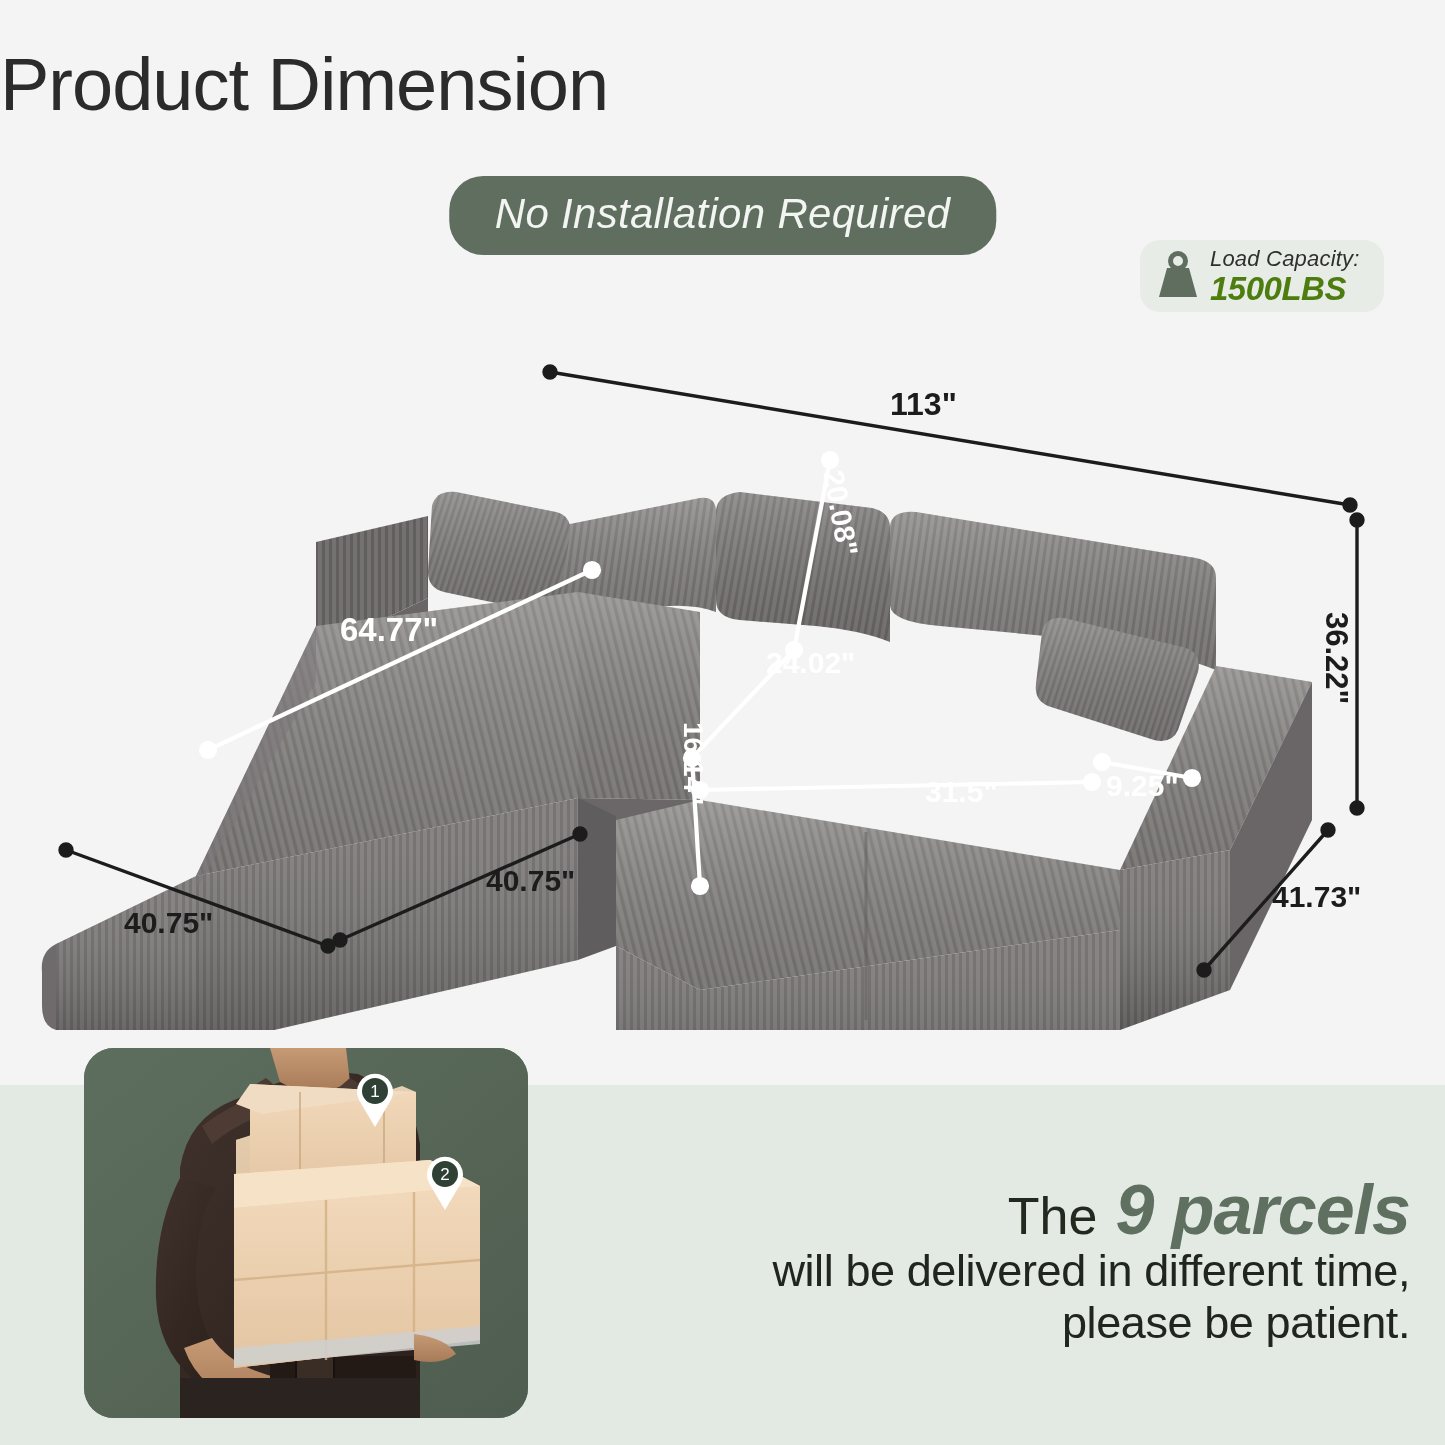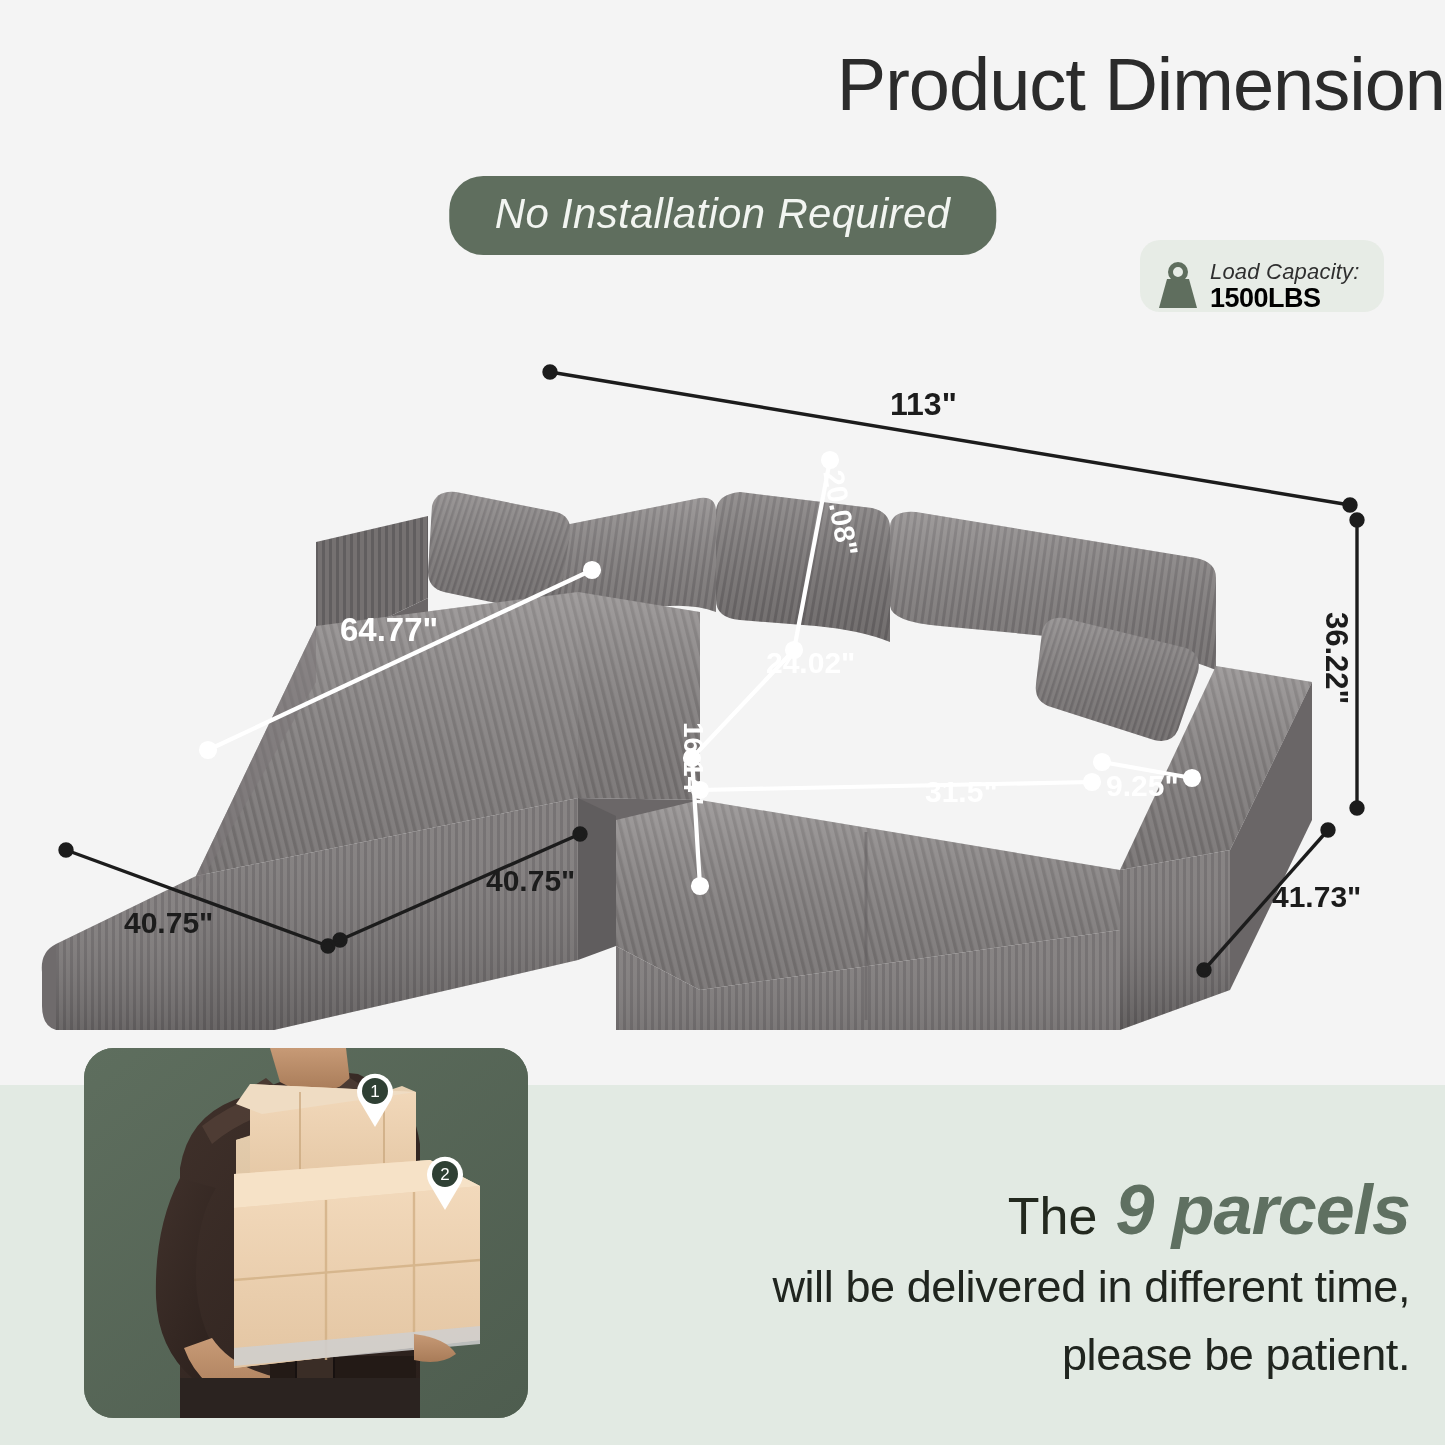--- a/index.html
+++ b/index.html
@@ -7,21 +7,21 @@
     width:1445px;height:1445px;
     background:#f4f4f4;
     font-family:"Liberation Sans",sans-serif;
     overflow:hidden;position:relative;
   }
   .stage{position:absolute;inset:0;}
 
   
   .title{
     position:absolute;left:0;right:0;top:48px;
-    text-align:right;
+    text-align:left;
     font-size:74px;line-height:1;
     font-weight:400;
     color:#2b2b2b;
     letter-spacing:-1px;
   }
   .pill{
     position:absolute;left:50%;transform:translateX(-50%);
     top:176px;
     background:#5f6e5e;
     color:#f2f5f1;
@@ -33,32 +33,32 @@
     letter-spacing:.3px;
     white-space:nowrap;
   }
 
   
   .load-badge{
     position:absolute;left:1140px;top:240px;
     width:244px;height:72px;
     background:#e7ece6;
     border-radius:20px;
-    display:flex;align-items:flex-end;
+    display:flex;align-items:center;
     padding-left:14px;box-sizing:border-box;
   }
   .weight-ico{width:48px;height:50px;flex:0 0 48px;position:relative;}
   .load-text{margin-left:8px;line-height:1;}
   .load-label{
     font-size:22px;font-style:italic;color:#2f2f2f;
     display:block;margin-bottom:2px;letter-spacing:.2px;
   }
   .load-value{
-    font-size:27px;font-weight:bold;color:#000000;
-    display:block;letter-spacing:-.5px;
+    font-size:33px;font-weight:bold;color:#4d7c0f;
+    display:block;letter-spacing:-.5px;font-style:italic;
   }
 
   
   .scene{position:absolute;left:0;top:330px;width:1445px;height:700px;}
   .scene svg{display:block;}
 
   
   .dim{
     position:absolute;
     font-weight:bold;
@@ -94,21 +94,21 @@
   .the{
     font-size:52px;color:#23291f;font-weight:400;
     vertical-align:baseline;
   }
   .parcels{
     font-size:70px;font-weight:bold;font-style:italic;
     color:#5f7061;letter-spacing:-1px;margin-left:18px;
     vertical-align:baseline;
   }
   .line2,.line3{
-    font-size:45px;color:#20251f;margin-top:16px;
+    font-size:45px;color:#20251f;
     white-space:nowrap;letter-spacing:-.4px;
   }
 </style>
 </head>
 <body>
 
 <div class="stage">
 
   <div class="title">Product Dimension</div>
 

